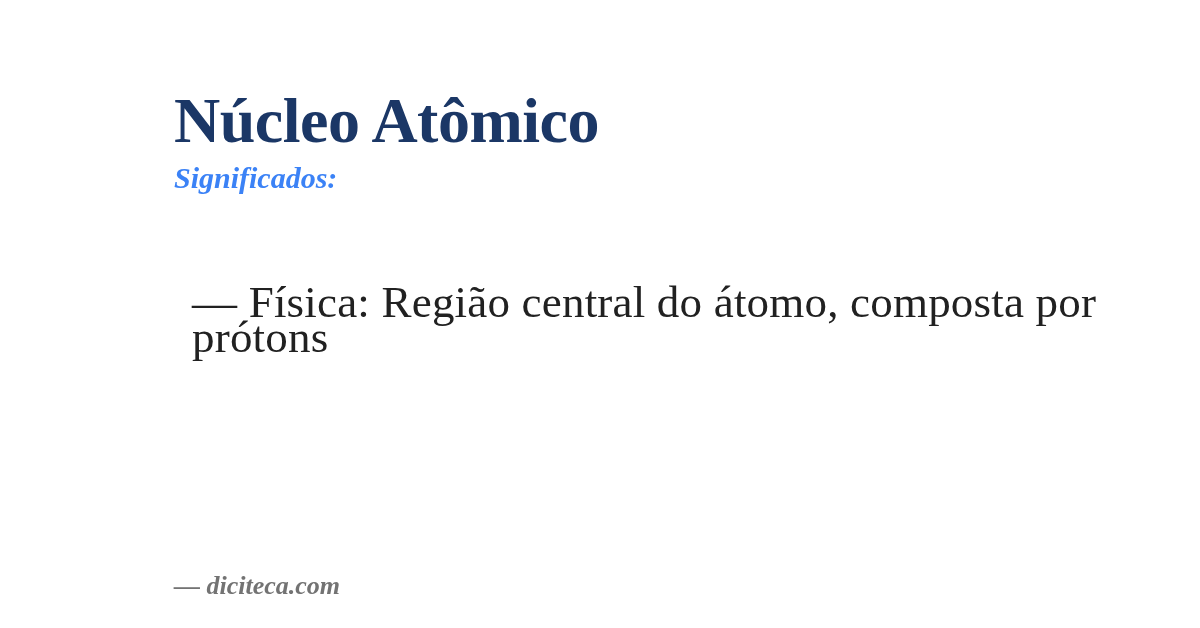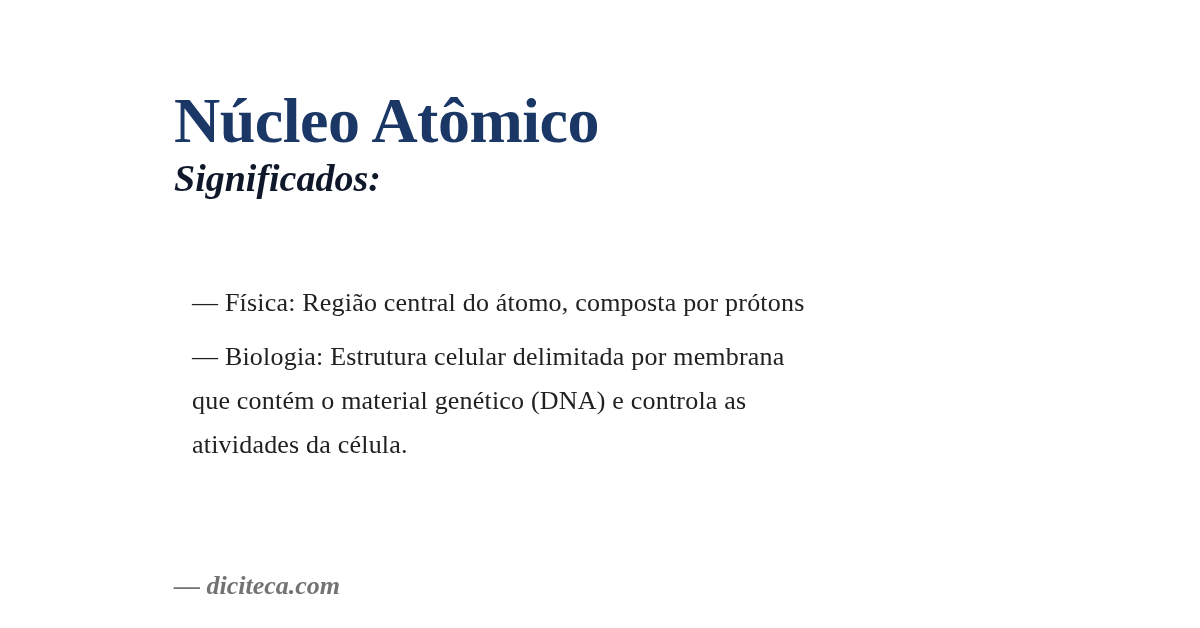--- a/index.html
+++ b/index.html
@@ -22,34 +22,34 @@
     font-size: 64px;
     line-height: 70px;
     font-weight: 700;
     color: #1b3766;
     letter-spacing: -0.5px;
   }
   .subtitle {
     position: absolute;
     left: 138px;
     top: 125px;
-    font-size: 38px;
+    font-size: 30px;
     line-height: 34px;
     font-weight: 700;
     font-style: italic;
-    color: #0f172a;
+    color: #3b82f6;
   }
   .definitions {
     position: absolute;
     left: 138px;
     top: 240px;
     width: 950px;
   }
   .definition {
-    font-size: 26px;
+    font-size: 45px;
     line-height: 35px;
     color: #212121;
     letter-spacing: 0.2px;
   }
   .definition + .definition { margin-top: 19px; }
   .def-line { display: block; }
   .attribution {
     position: absolute;
     left: 138px;
     top: 535px;
@@ -76,25 +76,20 @@
   <h1 class="title">Núcleo Atômico</h1>
 
   <div class="subtitle">Significados:</div>
 
   <div class="definitions">
 
     <p class="definition">
       <span class="def-line">— Física: Região central do átomo, composta por prótons</span>
     </p>
 
-    <p class="definition">
-      <span class="def-line">— Biologia: Estrutura celular delimitada por membrana</span>
-      <span class="def-line">que contém o material genético (DNA) e controla as</span>
-      <span class="def-line">atividades da célula.</span>
-    </p>
 
   </div>
 
   <div class="attribution">— diciteca.com</div>
 
   <div class="accent-bar"></div>
 
 </div>
 
 </body></html>

